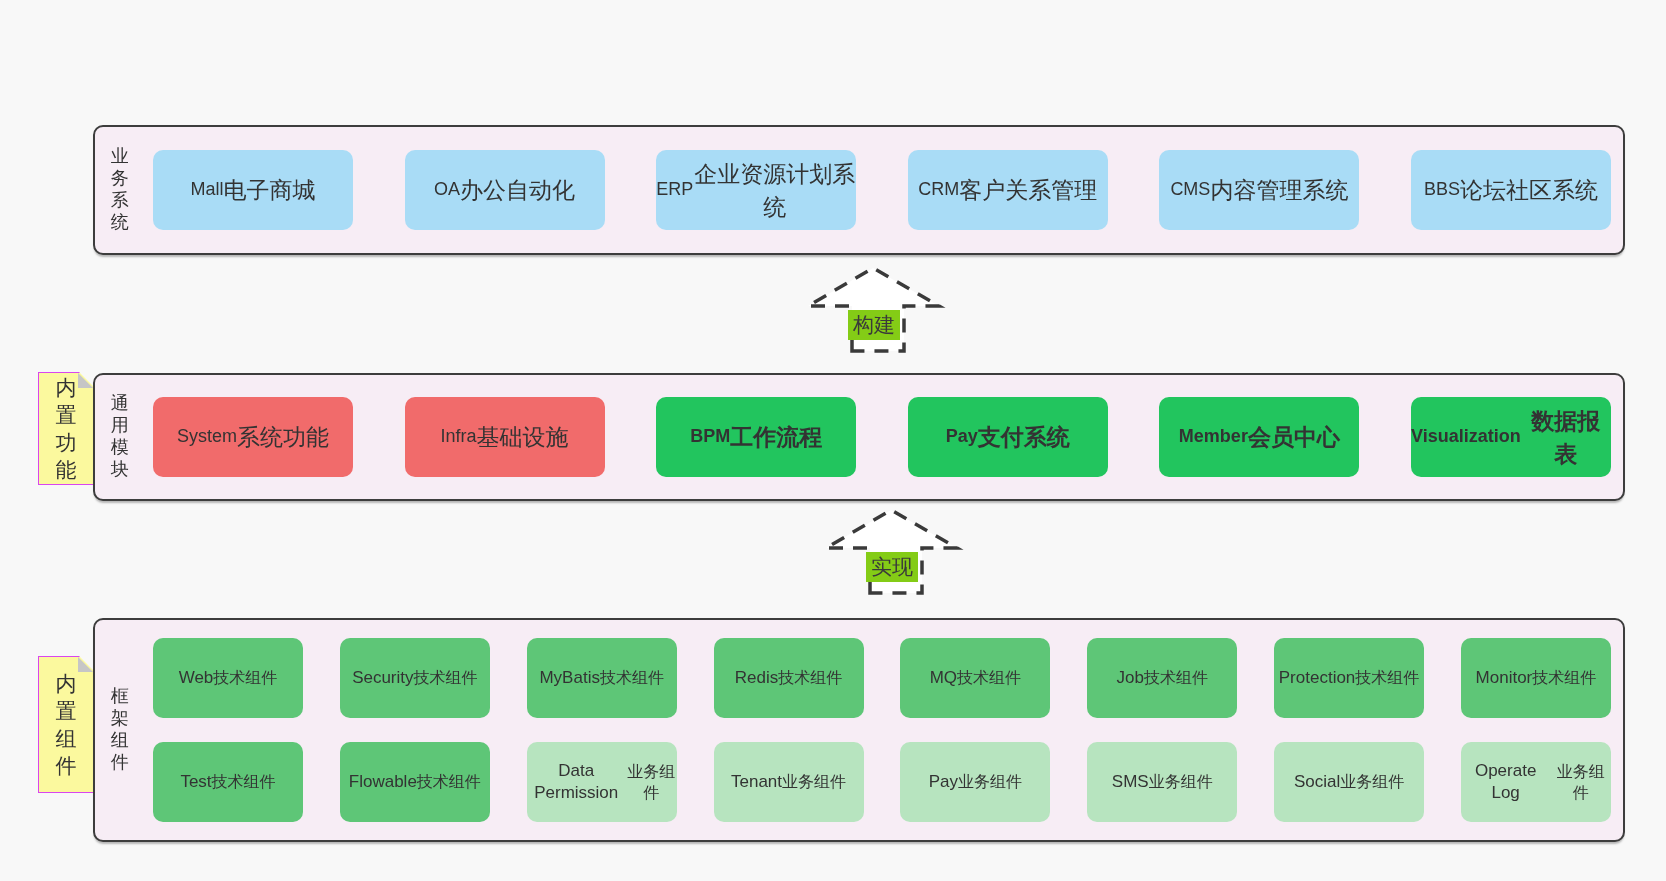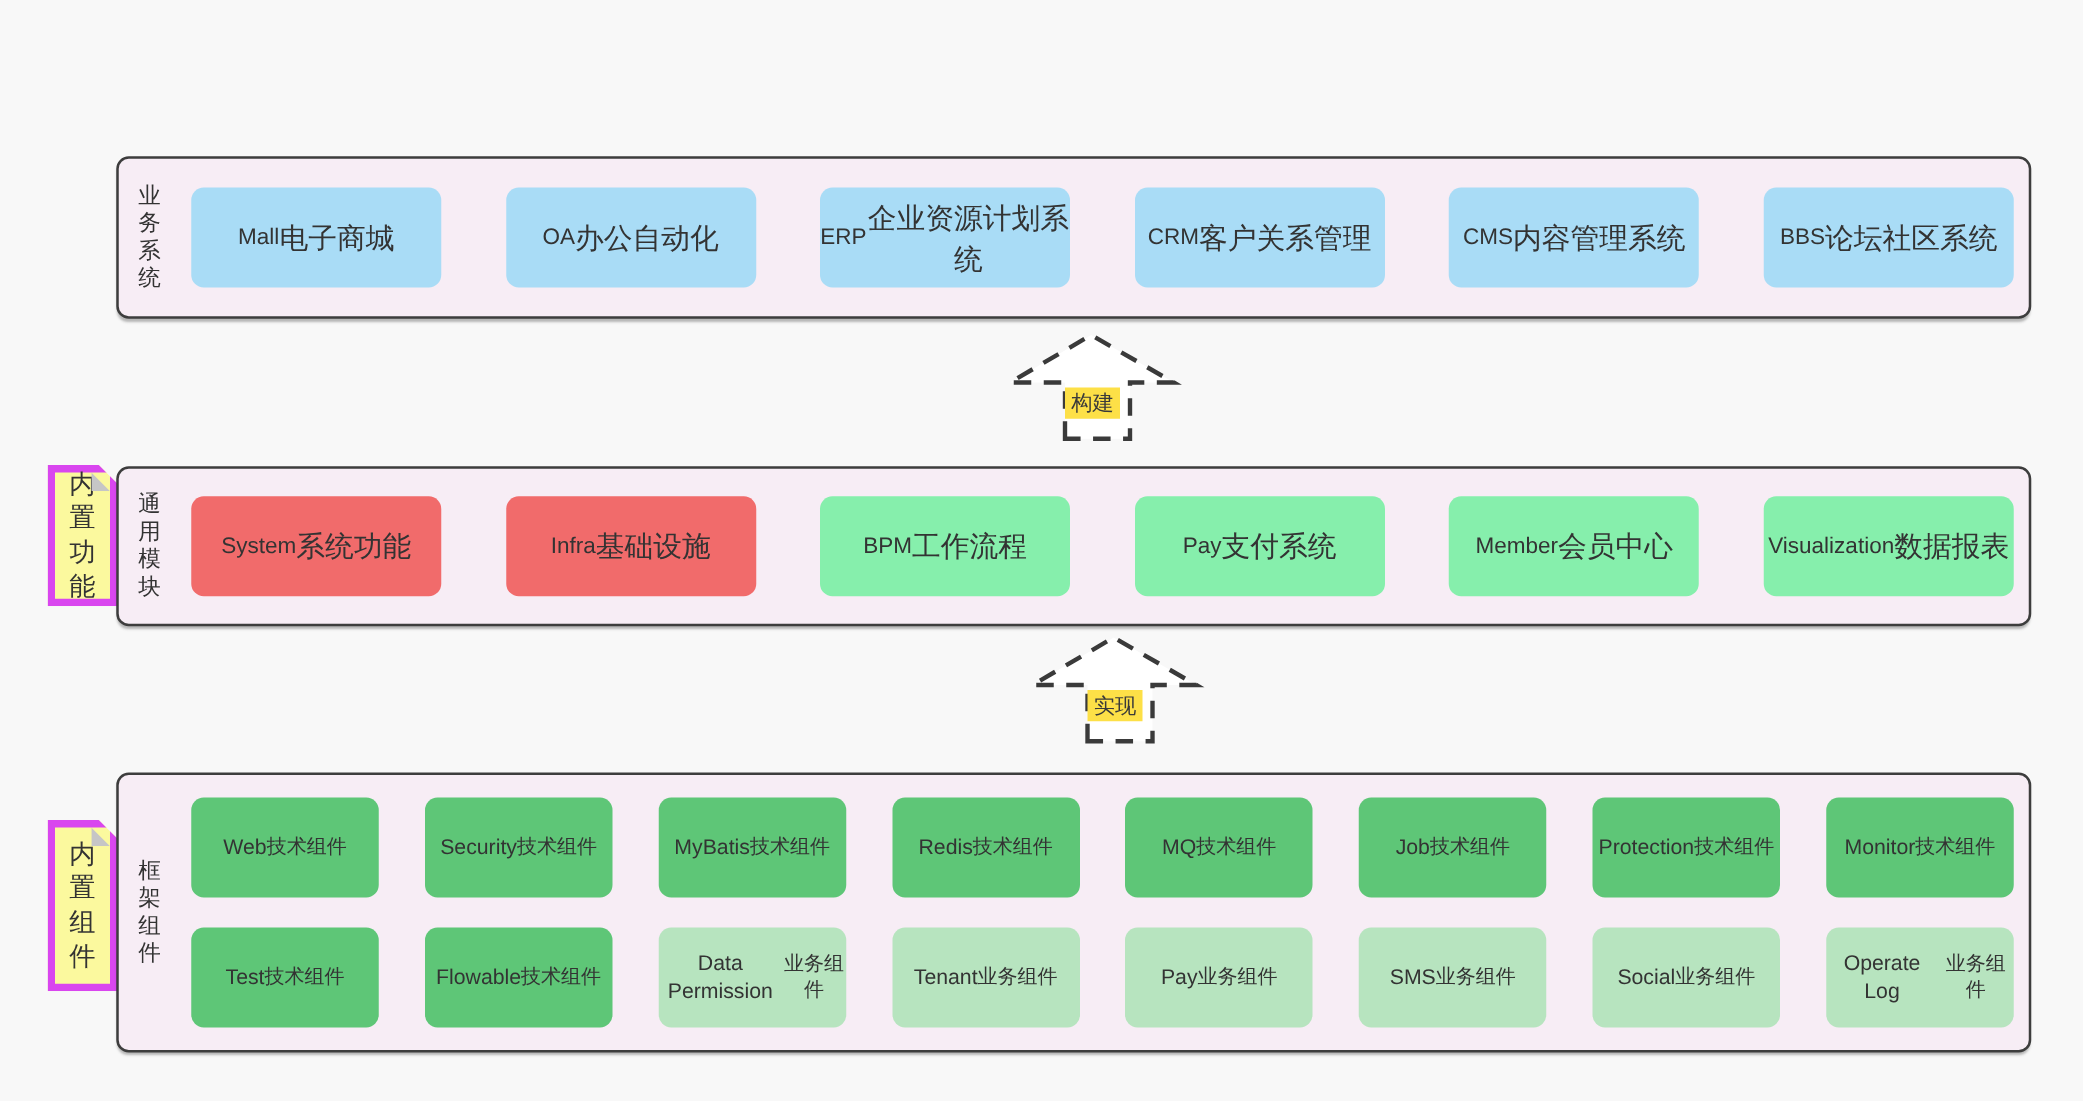--- a/index.html
+++ b/index.html
@@ -68,30 +68,30 @@
   }
   .cards-6 .card { width: 200px; height: 80px; }
   .cards-8 .card { width: 150px; height: 80px; }
   .card-name { font-size: 18px; line-height: 1.4; }
   .card-desc { font-size: 23px; line-height: 1.4; margin-top: 1px; }
   .cards-8 .card-name { font-size: 17px; line-height: 1.32; max-width: 106px; }
   .cards-8 .card-desc { font-size: 16px; line-height: 1.32; margin-top: 0; }
 
   .c-blue   { background: #a9dcf6; }
   .c-red    { background: #f16b6b; }
-  .c-pink   { background: #86efac; }
+  .c-pink   { background: #22c55e; font-weight: bold; }
   .c-green  { background: #5ec677; }
   .c-lgreen { background: #b7e4bf; }
 
   
   .sticky {
     position: absolute;
     left: 38px; width: 56px;
     background: #fbf99e;
-    border: 6px solid #d946ef;
+    border: 1px solid #d946ef;
     box-sizing: border-box;
     clip-path: polygon(0 0, calc(100% - 15px) 0, 100% 15px, 100% 100%, 0 100%);
     display: flex;
     align-items: center;
     justify-content: center;
     z-index: 1;
   }
   #sticky-modules   { top: 372px; height: 113px; }
   #sticky-framework { top: 656px; height: 137px; }
   .sticky .slabel {
@@ -113,23 +113,23 @@
 
   
   .arrow { position: absolute; width: 148px; height: 90px; z-index: 0; }
   #arrow-build     { left: 800px; top: 264px; }
   #arrow-implement { left: 818px; top: 506px; }
   .arrow svg { display: block; width: 100%; height: 100%; }
   .arrow-label {
     position: absolute;
     left: 50%; top: 46px;
     transform: translateX(-50%);
-    background: #fde047;
+    background: #84cc16;
     padding: 1px 5px;
-    font-size: 17px;
+    font-size: 21px;
     color: #3a3a3a;
     white-space: nowrap;
   }
 </style>
 </head>
 <body>
 
 <div class="canvas">
 
   <section class="panel" id="panel-business">

